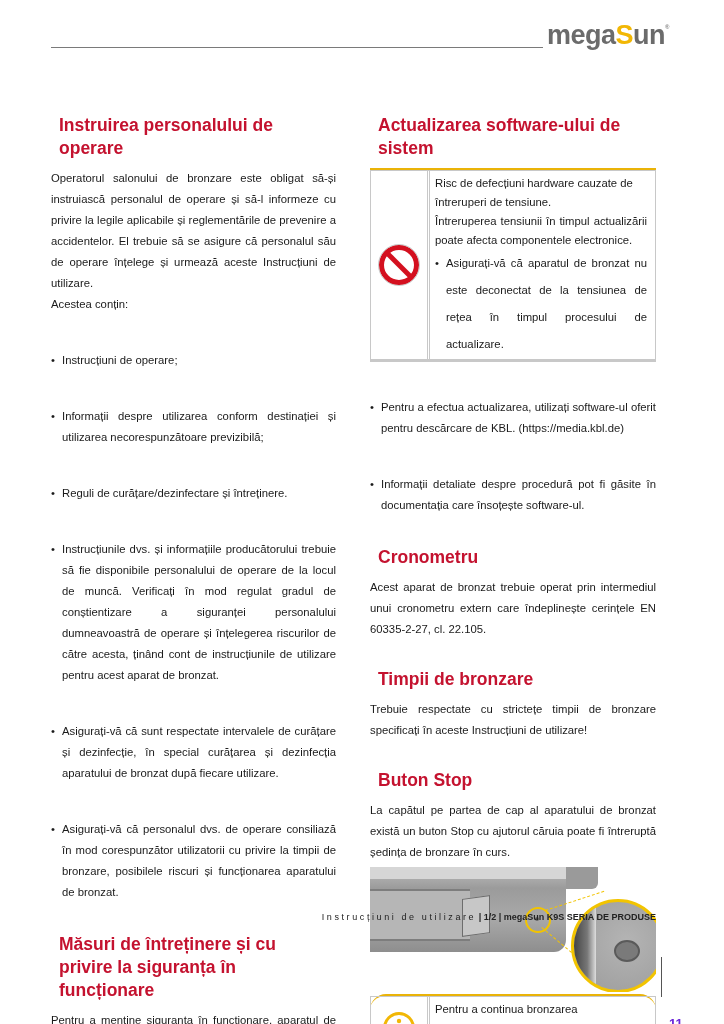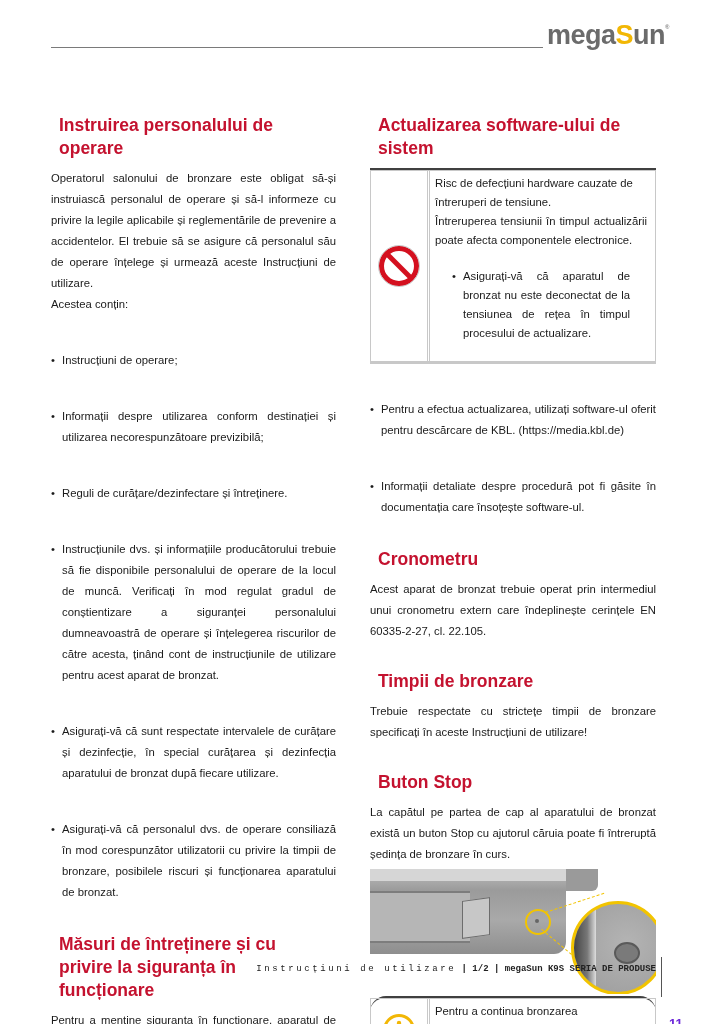--- a/index.html
+++ b/index.html
@@ -23,32 +23,32 @@
     margin: 0; font-size: 11.3px; line-height: 21px; text-align: justify; color: #1a1a1a;
   }
   ul.bullets { list-style: none; margin: 0; padding: 0; }
   ul.bullets li {
     position: relative; padding-left: 11px; font-size: 11.3px; line-height: 21px;
     text-align: justify; margin-bottom: 2px; margin-top: 35px;
   }
   ul.bullets li::before { content: "•"; position: absolute; left: 0; top: 0; }
 
   .note-box {
-    border-top: 2px solid #404040; border-bottom: 2px solid #c8c8c8;
+    border-top: 2px solid #eab308; border-bottom: 2px solid #c8c8c8;
     display: flex; margin: 4px 0 4px 0;
   }
   .note-icon-cell {
     width: 56px; flex: none; border: 1px solid #c8c8c8; border-right: 3px double #c8c8c8;
     display: flex; align-items: center; justify-content: center;
   }
   .note-text-cell {
     flex: 1; border: 1px solid #c8c8c8; border-left: none; padding: 3px 8px 1px 5px;
     font-size: 11.3px; line-height: 19px; text-align: justify;
   }
-  .note-text-cell ul.bullets li { line-height: 19px; margin: 17px; }
+  .note-text-cell ul.bullets li { line-height: 27px; margin: 0; }
 
   .gap-l { height: 20px; }
 
   .product-image {
     position: relative; width: 286px; height: 125px; margin-top: 4px; overflow: hidden;
   }
   .machine {
     position: absolute; left: 0; top: 0; width: 196px; height: 85px;
     background: linear-gradient(180deg, #bdbdbd 0%, #9b9b9b 25%, #a9a9a9 60%, #8e8e8e 100%);
     border-radius: 0 0 12px 0;
@@ -64,21 +64,21 @@
     background: radial-gradient(circle at 60% 45%, #b4b4b4 0%, #a2a2a2 70%);
     overflow: hidden;
   }
   .big-circle .edge { position:absolute; left:0; top:0; width:22px; height:100%; background:linear-gradient(90deg,#444,#777 60%,#ddd); }
   .big-circle .btn { position:absolute; left:40px; top:38px; width:22px; height:18px; border-radius:50%; background:#7a7a7a; border:2px solid #5a5a5a; }
   .dash1, .dash2 { position:absolute; height:0; border-top:1px dashed #f2c400; transform-origin: 0 0; }
   .dash1 { left:175px; top:43px; width:62px; transform: rotate(-18deg); }
   .dash2 { left:172px; top:60px; width:70px; transform: rotate(40deg); }
 
   .footer {
-    position: absolute; top: 964px; right: 68px; font-size: 9px; color: #222; white-space: nowrap; font-family: Liberation Mono, monospace;
+    position: absolute; top: 912px; right: 68px; font-size: 9px; color: #222; white-space: nowrap;
   }
   .footer .spaced { letter-spacing: 2.6px; }
   .footer .bold { font-weight: bold; }
   .footer-rule { position: absolute; left: 661px; top: 957px; width: 1px; height: 40px; background: #555; }
   .page-number { position: absolute; left: 669px; top: 1016px; font-size: 13px; color: #6d28d9; font-weight: bold; }
 </style>
 </head>
 <body>
 
 <div class="top-rule"></div>

